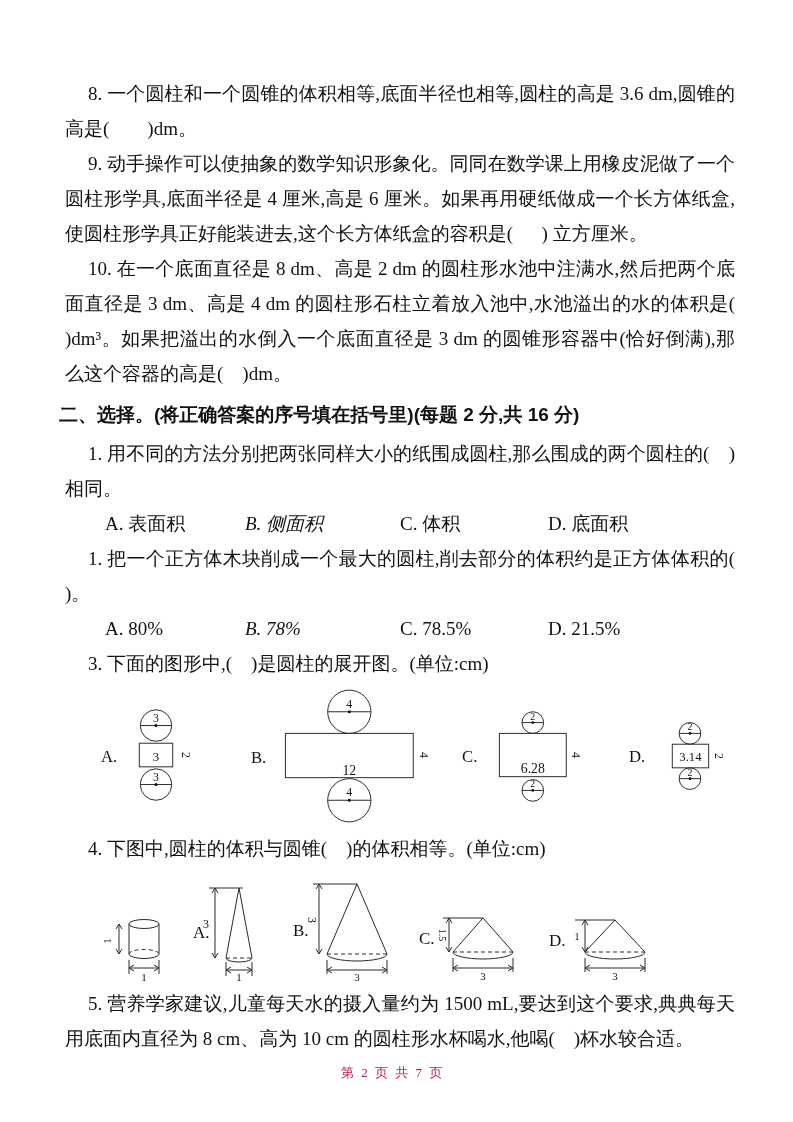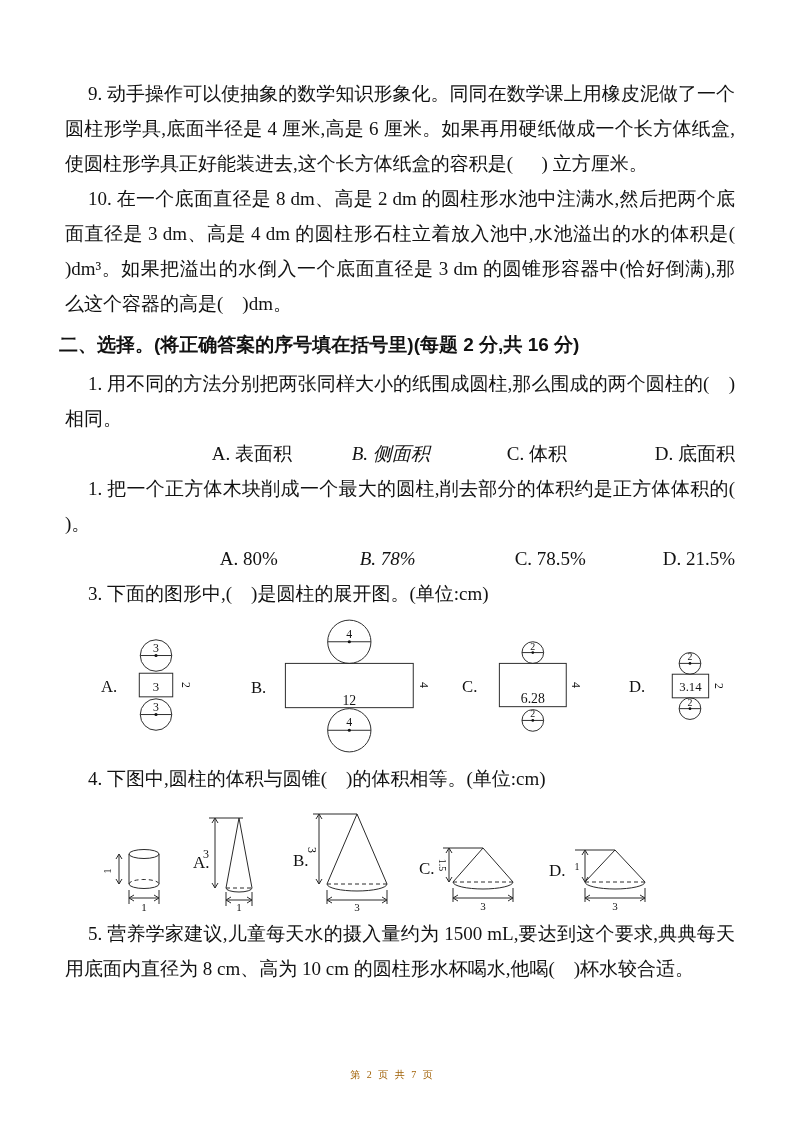--- a/index.html
+++ b/index.html
@@ -11,40 +11,41 @@
   .page{padding:76px 58px 0 65px;}
   p.q{
     font-size:19px;line-height:35px;margin:0;text-align:justify;
     text-indent:23px;white-space:pre-wrap;
   }
   .sec{
     font-family:"Liberation Sans","DejaVu Sans",sans-serif;
     font-weight:700;font-size:19px;line-height:38px;margin:5px 0 2px -6px;
     white-space:pre-wrap;
   }
-  .opts{display:flex;padding-left:40px;font-size:19px;line-height:35px;justify-content:flex-end;}
+  .opts{display:flex;padding-left:40px;font-size:19px;line-height:35px;}
   .opt{white-space:pre-wrap;}
   .ow1{width:140px;} .ow2{width:155px;font-style:italic;} .ow3{width:148px;}
   .diagrams{display:flex;align-items:center;margin:6px 0 4px 32px;gap:34px;}
   .diagrams2{display:flex;align-items:flex-end;margin:8px 0 4px 28px;gap:22px;}
   .dg line,.dg circle,.dg rect,.dg path,.dg ellipse{stroke:#2b2b2b;fill:none;stroke-width:1;}
   .dg .dot{fill:#121212;stroke:none;}
   .dg text{fill:#121212;stroke:none;font-family:"Liberation Serif","DejaVu Serif",serif;}
   .dg .dash{stroke-dasharray:4 3;}
   .lbl{font-size:17px;}
   .footer{
     position:absolute;left:0;right:8px;bottom:40px;text-align:center;
-    font-size:10px;color:#a16207;letter-spacing:2px;white-space:pre-wrap;
+    font-size:13px;color:#be185d;letter-spacing:2px;white-space:pre-wrap;
   }
 </style>
 </head>
 <body>
 
 <div class="page">
 
+  <p class="q">8. 一个圆柱和一个圆锥的体积相等,底面半径也相等,圆柱的高是 3.6 dm,圆锥的高是(        )dm。</p>
   <p class="q">9. 动手操作可以使抽象的数学知识形象化。同同在数学课上用橡皮泥做了一个圆柱形学具,底面半径是 4 厘米,高是 6 厘米。如果再用硬纸做成一个长方体纸盒,使圆柱形学具正好能装进去,这个长方体纸盒的容积是(      ) 立方厘米。</p>
   <p class="q">10. 在一个底面直径是 8 dm、高是 2 dm 的圆柱形水池中注满水,然后把两个底面直径是 3 dm、高是 4 dm 的圆柱形石柱立着放入池中,水池溢出的水的体积是(    )dm³。如果把溢出的水倒入一个底面直径是 3 dm 的圆锥形容器中(恰好倒满),那么这个容器的高是(    )dm。</p>
 
   <div class="sec">二、选择。(将正确答案的序号填在括号里)(每题 2 分,共 16 分)</div>
 
   <p class="q">1. 用不同的方法分别把两张同样大小的纸围成圆柱,那么围成的两个圆柱的(    )相同。</p>
   <div class="opts">
     <span class="opt ow1">A. 表面积</span>
     <span class="opt ow2">B. 侧面积</span>
     <span class="opt ow3">C. 体积</span>

